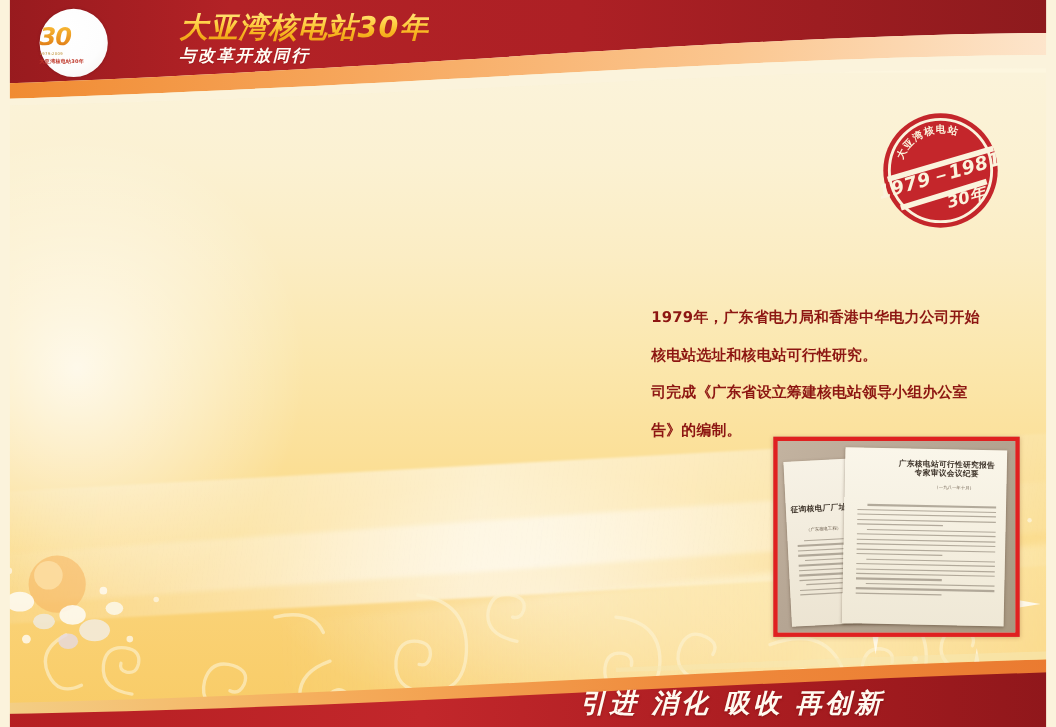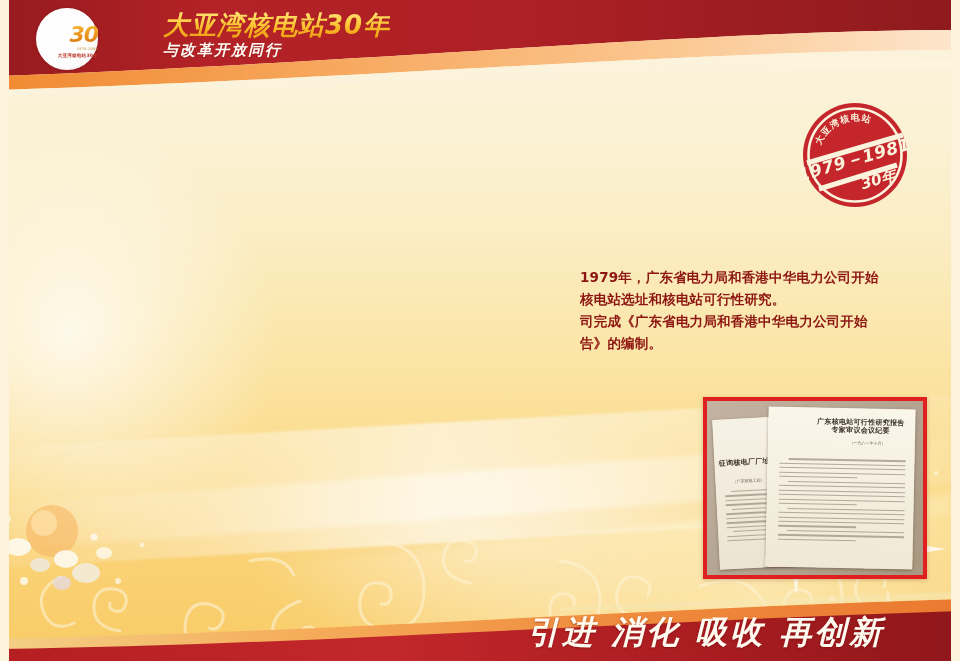--- a/index.html
+++ b/index.html
@@ -43,21 +43,21 @@
 
   
   .header-red{
     position:absolute;left:0;top:0;width:960px;height:88px;z-index:20;
   }
   .header-red svg{display:block;}
   .logo-group{position:absolute;left:36px;top:6px;z-index:26;width:130px;height:66px;}
   .logo-circle-white{
     position:absolute;left:0;top:2px;width:62px;height:62px;border-radius:50%;
     background:radial-gradient(circle at 40% 35%,#ffffff 0%,#fdfdfd 60%,#f2f0ee 100%);
-    display:flex;align-items:flex-end;justify-content:center;flex-direction:column;
+    display:flex;align-items:flex-start;justify-content:center;flex-direction:column;
     box-shadow:0 0 3px rgba(0,0,0,.18);
   }
   .logo-30{
     font-style:italic;font-weight:bold;font-size:22px;line-height:1;
     background:linear-gradient(180deg,#f7b733 0%,#e8901e 60%,#d96b12 100%);
     -webkit-background-clip:text;background-clip:text;color:transparent;
     margin-top:4px;letter-spacing:-1px;
   }
   .logo-years{font-size:3.4px;color:#b9851f;letter-spacing:.3px;margin-top:1px;}
   .logo-cap{font-size:4.6px;color:#c0392b;font-weight:bold;margin-top:2px;letter-spacing:.2px;}
@@ -126,21 +126,21 @@
     letter-spacing:1px;text-shadow:0 1px 2px rgba(0,0,0,.85),0 0 4px rgba(0,0,0,.7);
   }
 
   
   .txt-block{
     position:absolute;z-index:22;color:#8d1612;font-weight:bold;
     font-family:"DejaVu Sans","Liberation Sans",sans-serif;
   }
   #para-top{left:580px;top:266px;width:366px;font-size:13.5px;line-height:22px;letter-spacing:.2px;}
   #para-bottom{left:61px;top:484px;width:620px;font-size:13.5px;line-height:22px;letter-spacing:.2px;}
-  .txt-block p{margin:0;}
+  .txt-block p{margin:12px;}
 
   
   .docbox{
     position:absolute;left:703px;top:397px;width:224px;height:182px;z-index:24;
     border:4px solid #e02020;box-sizing:border-box;background:#cdbfab;
     box-shadow:0 1px 4px rgba(120,60,20,.3);overflow:hidden;
   }
   .docbox .tabletop{position:absolute;left:0;top:0;width:100%;height:100%;
     background:linear-gradient(135deg,#c3b3a0 0%,#b5a593 45%,#a89880 100%);}
   .doc-sheet{position:absolute;background:#f6f1e4;box-shadow:0 1px 3px rgba(60,40,20,.45);}
@@ -160,21 +160,21 @@
   .doc-lines i.short{width:62%;}
   .doc-lines i.indent{margin-left:7%;width:93%;}
 
   
   .swirls{position:absolute;left:0;bottom:0;width:960px;height:180px;z-index:12;pointer-events:none;opacity:.62;}
   .bubbles{position:absolute;left:0;bottom:26px;width:320px;height:150px;z-index:13;pointer-events:none;}
   .sparkles{position:absolute;right:0;bottom:28px;width:360px;height:230px;z-index:14;pointer-events:none;}
   .footer-red{position:absolute;left:0;bottom:0;width:960px;height:86px;z-index:30;}
   .footer-text{
     position:absolute;left:527px;bottom:6px;z-index:34;
-    font-size:32px;font-weight:bold;font-style:italic;color:#fffaf0;letter-spacing:3px;
+    font-size:24px;font-weight:bold;font-style:italic;color:#fffaf0;letter-spacing:3px;
     text-shadow:0 1px 2px rgba(110,10,10,.55);white-space:nowrap;
   }
 </style>
 </head>
 <body>
 
 <div id="poster">
 
   <div class="bg-base"></div>
   <div class="glow-left"></div>
@@ -226,21 +226,21 @@
       <circle cx="170" cy="112" r="3" opacity="0.55"></circle>
       <circle cx="232" cy="196" r="2.5" opacity="0.5"></circle>
       <circle cx="336" cy="70" r="2" opacity="0.5"></circle>
     </g>
   </svg>
 
 
   <div class="txt-block" id="para-top">
     <p>1979年，广东省电力局和香港中华电力公司开始</p>
     <p>核电站选址和核电站可行性研究。</p>
-    <p>司完成《广东省电力局和香港中华电力公司开始</p>
+    <p>司完成《广东省设立筹建核电站领导小组办公室</p>
     <p>告》的编制。</p>
   </div>
 
 
   <div class="docbox">
     <div class="tabletop"></div>
     <div class="doc-sheet doc-back">
       <div class="doc-title">征询核电厂厂址</div>
       <div class="doc-sub">（广东核电工程）</div>
       <div class="doc-lines">

